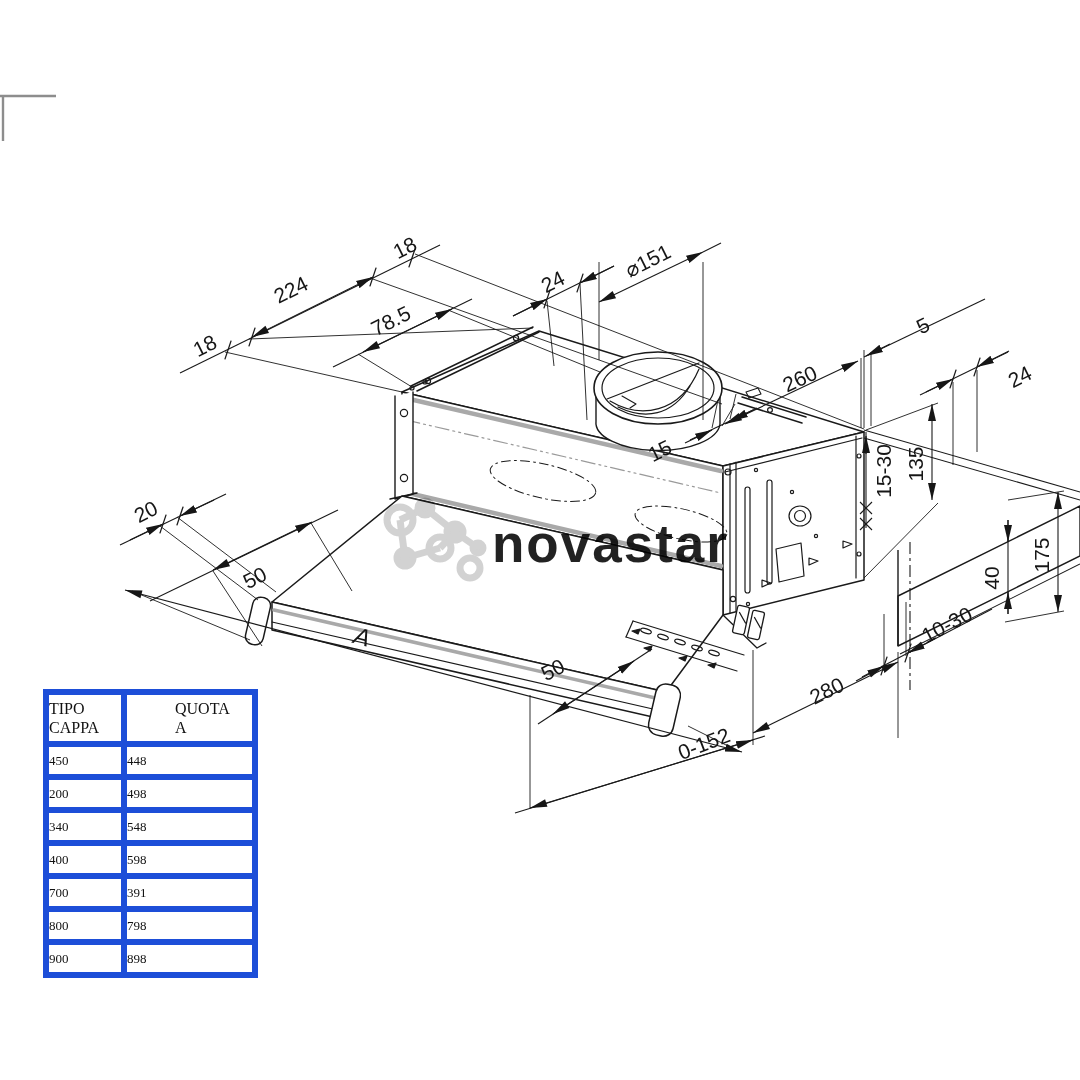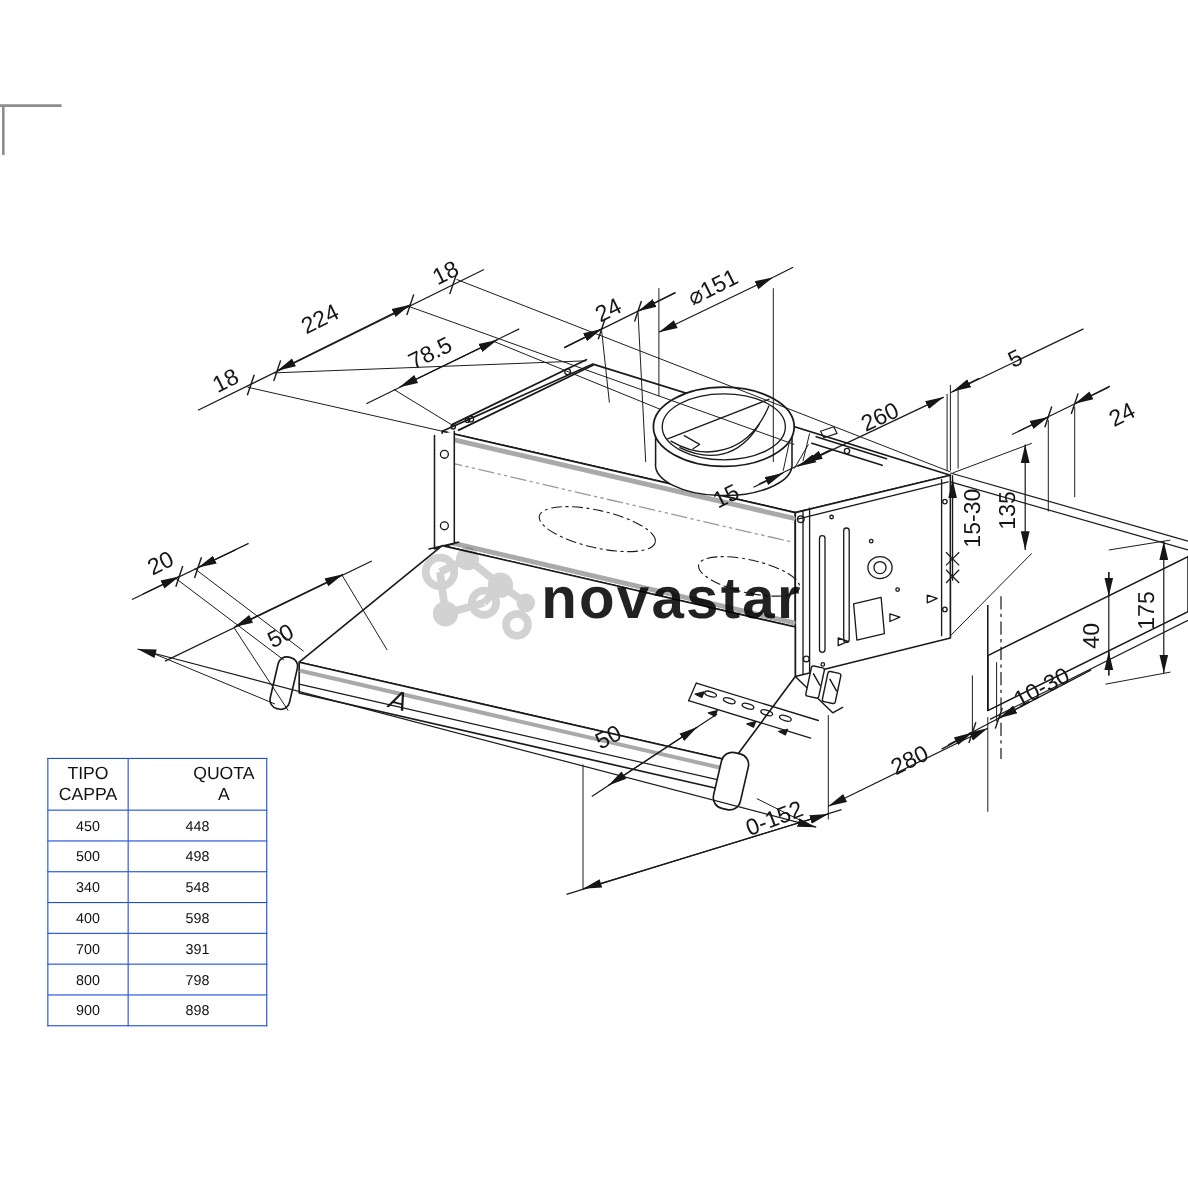--- a/index.html
+++ b/index.html
@@ -6,22 +6,22 @@
   .canvas{position:relative;width:1080px;height:1080px;background:#fff;overflow:hidden;
           font-family:"Liberation Sans", sans-serif;}
   svg{position:absolute;left:0;top:0;}
   svg text{font-family:"Liberation Sans", sans-serif;fill:#161616;}
   .dimtxt{font-size:21px;}
   .dimtxt-big{font-size:24px;font-style:italic;}
   .wm-text{font-size:53px;font-weight:bold;letter-spacing:2px;}
   
   .spec-table{position:absolute;left:43px;top:689px;border-collapse:collapse;
               background:#fff;}
-  .spec-table td,.spec-table th{border:1px solid #1d4ed8;text-align:center;vertical-align:middle;
-              color:#111;padding:0;}
+  .spec-table td,.spec-table th{border:6px solid #1d4ed8;text-align:left;vertical-align:middle;
+              color:#111;padding:0;font-family:Liberation Serif, serif;}
   .spec-table th{width:72px;height:46px;font-size:16px;font-weight:normal;line-height:1.2;}
   .spec-table th.c2{width:77px;padding-left:48px;}
   .spec-table td{height:27px;font-size:13px;}
 </style>
 </head>
 <body>
 
 <div class="canvas">
 
 <svg width="1080" height="1080" viewBox="0 0 1080 1080">
@@ -332,21 +332,21 @@
       <th class="c2">
         <span>QUOTA</span><br>
         <span>A</span>
       </th>
     </tr>
     <tr>
           <td>450</td>
           <td>448</td>
         </tr>
     <tr>
-          <td>500</td>
+          <td>200</td>
           <td>498</td>
         </tr>
     <tr>
           <td>340</td>
           <td>548</td>
         </tr>
     <tr>
           <td>400</td>
           <td>598</td>
         </tr>

